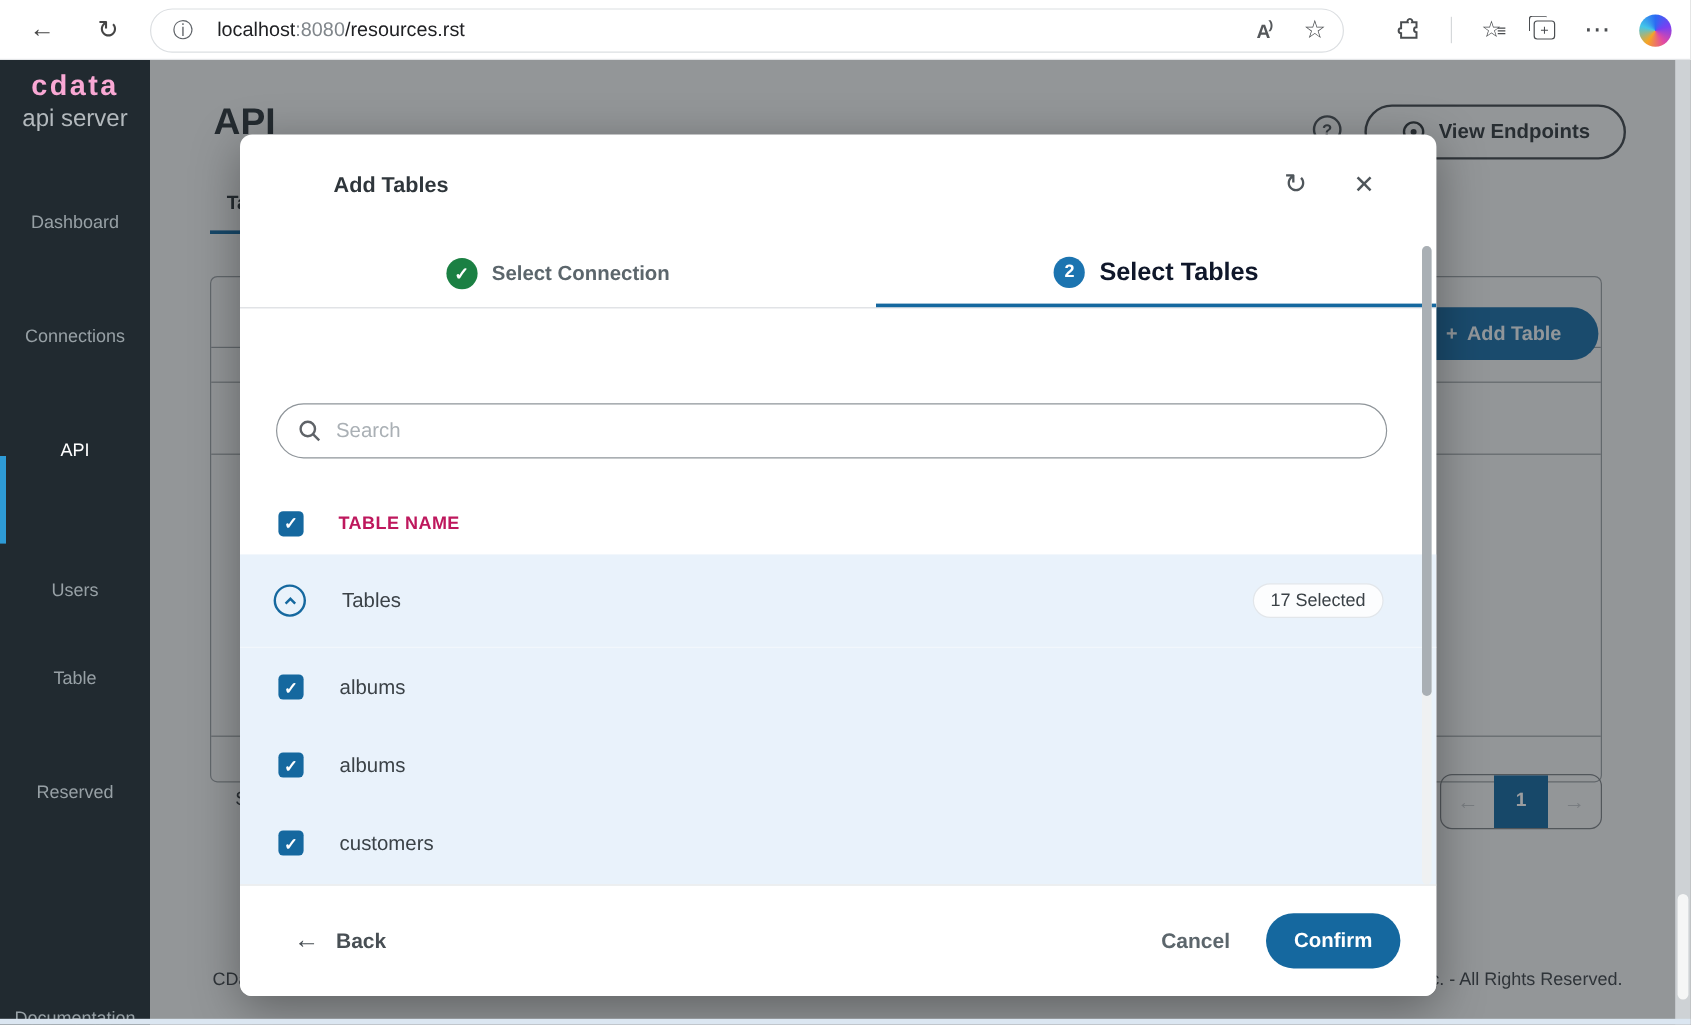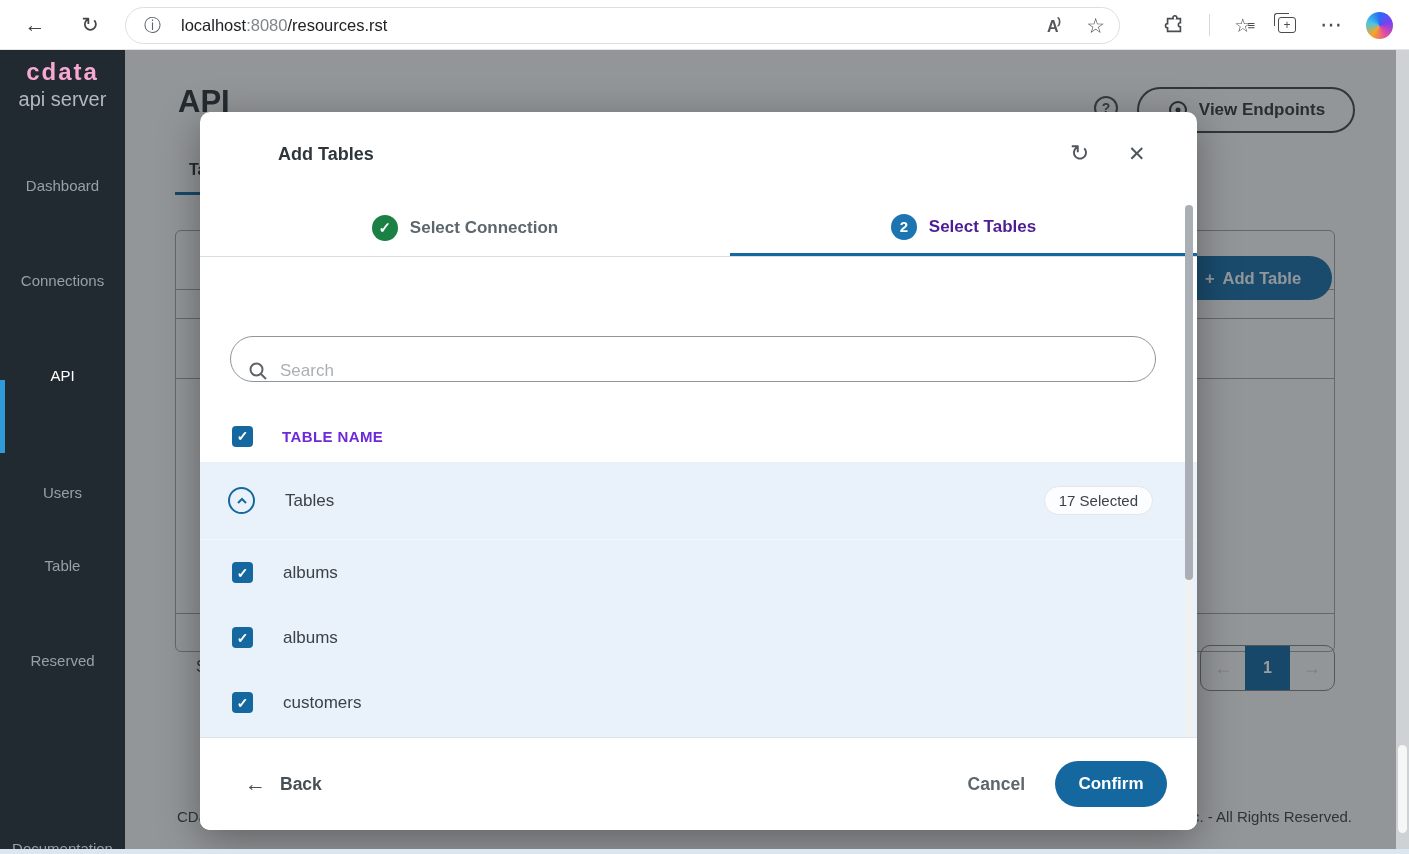--- a/index.html
+++ b/index.html
@@ -65,28 +65,28 @@
   .m-refresh { position:absolute; left:870px; top:28px; font-size:23px; color:#4f565b; cursor:pointer; }
   .m-close { position:absolute; left:928px; top:30px; font-size:21px; color:#4f565b; cursor:pointer; }
   .m-steps { position:absolute; left:0; top:88px; width:100%; height:57px; display:flex; border-bottom:1px solid #dadde0; }
   .m-step { display:flex; align-items:center; justify-content:center; gap:12px; height:100%; cursor:pointer; }
   .m-step.done { width:530px; }
   .m-step.active { width:467px; border-bottom:3px solid #15689f; }
   .step-circle { width:26px; height:26px; border-radius:50%; display:flex; align-items:center; justify-content:center; color:#fff; font-size:15px; font-weight:bold; flex:none; }
   .step-circle.green { background:#1b8043; }
   .step-circle.blue { background:#1c74b0; }
   .m-step.done .step-label { font-size:17px; font-weight:bold; color:#5c666c; }
-  .m-step.active .step-label { font-size:17px; font-weight:bold; color:#4c1d95; }
+  .m-step.active .step-label { font-size:21px; font-weight:bold; color:#0f172a; }
   .m-instruction { position:absolute; left:30px; top:180px; font-size:16px; color:#43494e; }
-  .m-search { position:absolute; left:30px; top:224px; width:926px; height:46px; border:1px solid #8f959a; border-radius:23px; display:flex; align-items:flex-end; }
+  .m-search { position:absolute; left:30px; top:224px; width:926px; height:46px; border:1px solid #8f959a; border-radius:23px; display:flex; align-items:center; }
   .m-search svg { margin-left:17px; flex:none; }
   .m-search input { border:none; outline:none; background:transparent; margin-left:12px; font-size:17px; color:#333; width:840px; font-family:"Liberation Sans",sans-serif; }
   .m-search input::placeholder { color:#aab0b5; }
   .m-listheader { position:absolute; left:0; top:298px; width:100%; height:52px; display:flex; align-items:center; padding-left:32px; }
-  .m-listheader .hdr-label { margin-left:29px; font-size:15px; font-weight:bold; letter-spacing:0.4px; color:#6d28d9; }
+  .m-listheader .hdr-label { margin-left:29px; font-size:15px; font-weight:bold; letter-spacing:0.4px; color:#be185d; }
   .m-list { position:absolute; left:0; top:350px; width:100%; height:275px; background:#e9f2fb; }
   .row { display:flex; align-items:center; padding-left:32px; cursor:pointer; }
   .row-group { height:78px; border-bottom:1px solid #f2f7fc; }
   .row-item { height:65px; }
   .row .lbl { margin-left:30px; font-size:17px; color:#3b4247; }
   .cb { width:21px; height:21px; border-radius:4px; background:#15689f; color:#fff; display:flex; align-items:center; justify-content:center; font-size:14px; font-weight:bold; flex:none; cursor:pointer; }
   .chev { width:27px; height:27px; border-radius:50%; border:2px solid #15689f; display:flex; align-items:center; justify-content:center; flex:none; margin-left:-4px; cursor:pointer; }
   .badge { margin-left:auto; margin-right:44px; background:#fcfdfe; border:1px solid #e2e6ea; border-radius:15px; padding:5px 14px; font-size:15px; color:#3b4247; }
   .m-footer { position:absolute; left:0; top:625px; width:100%; height:93px; border-top:1px solid #e1e4e6; display:flex; align-items:center; background:#fff; }
   .back-btn { margin-left:45px; display:flex; align-items:center; gap:14px; font-size:17.5px; font-weight:600; color:#484f54; cursor:pointer; }

